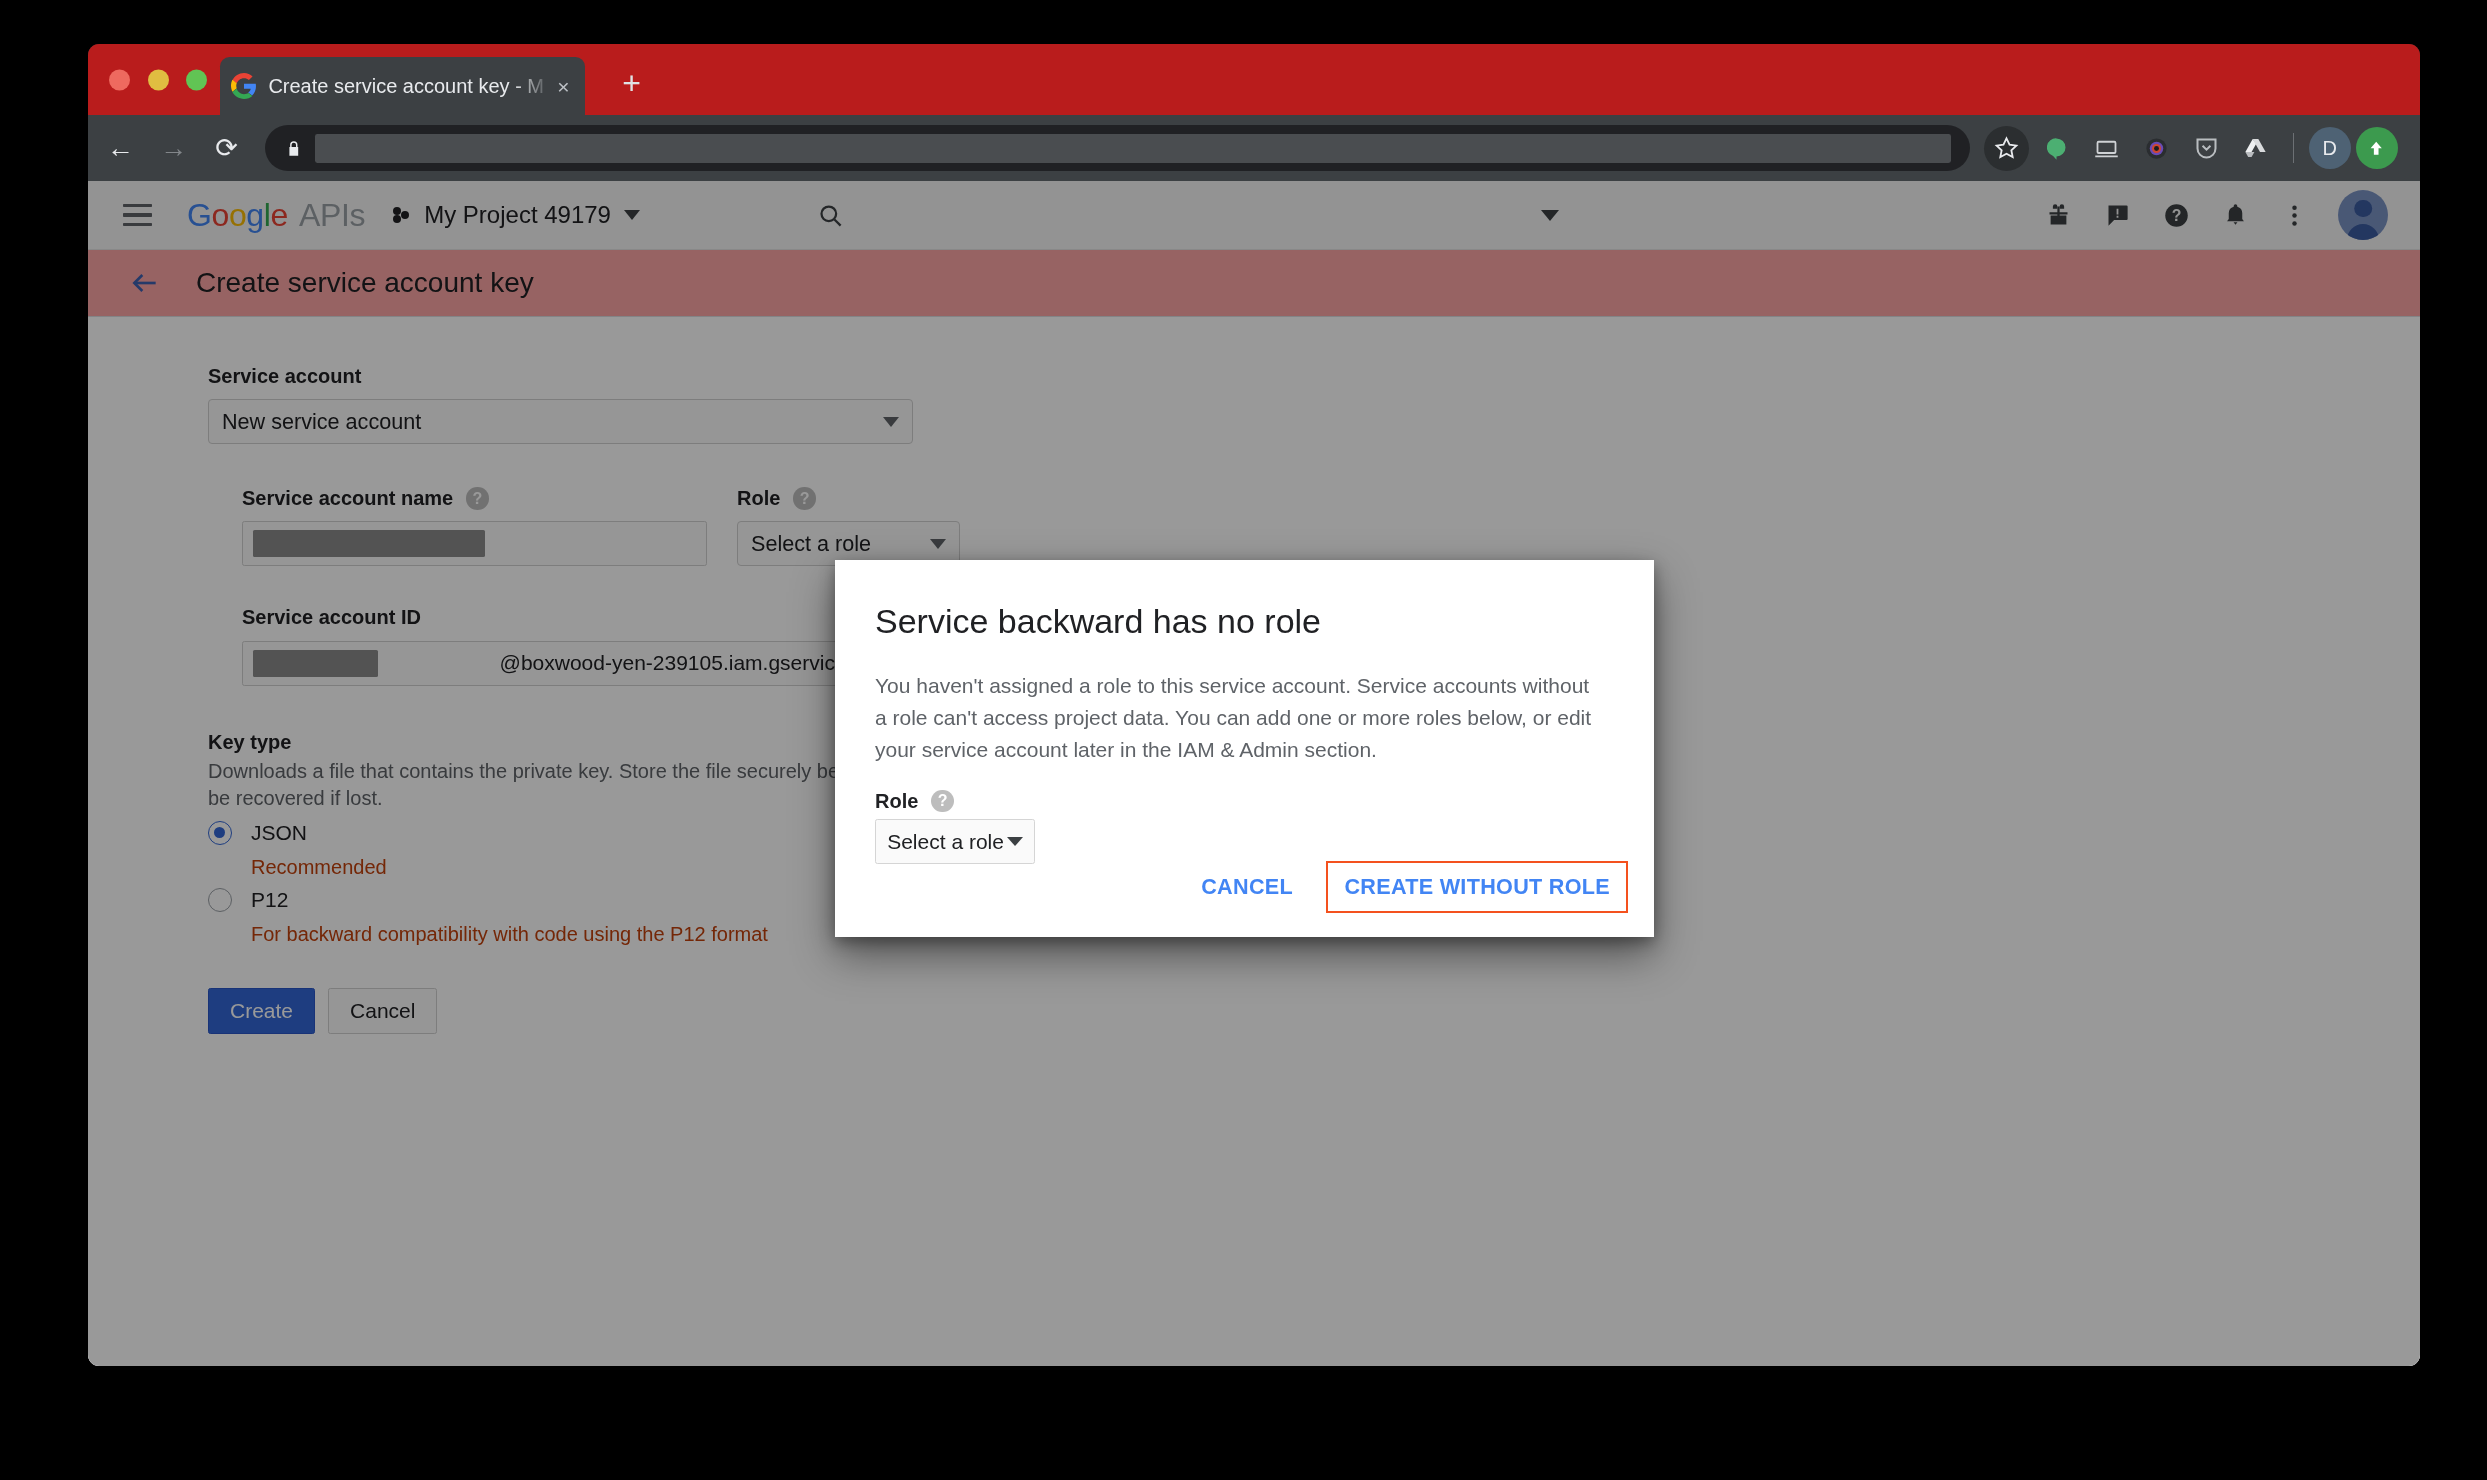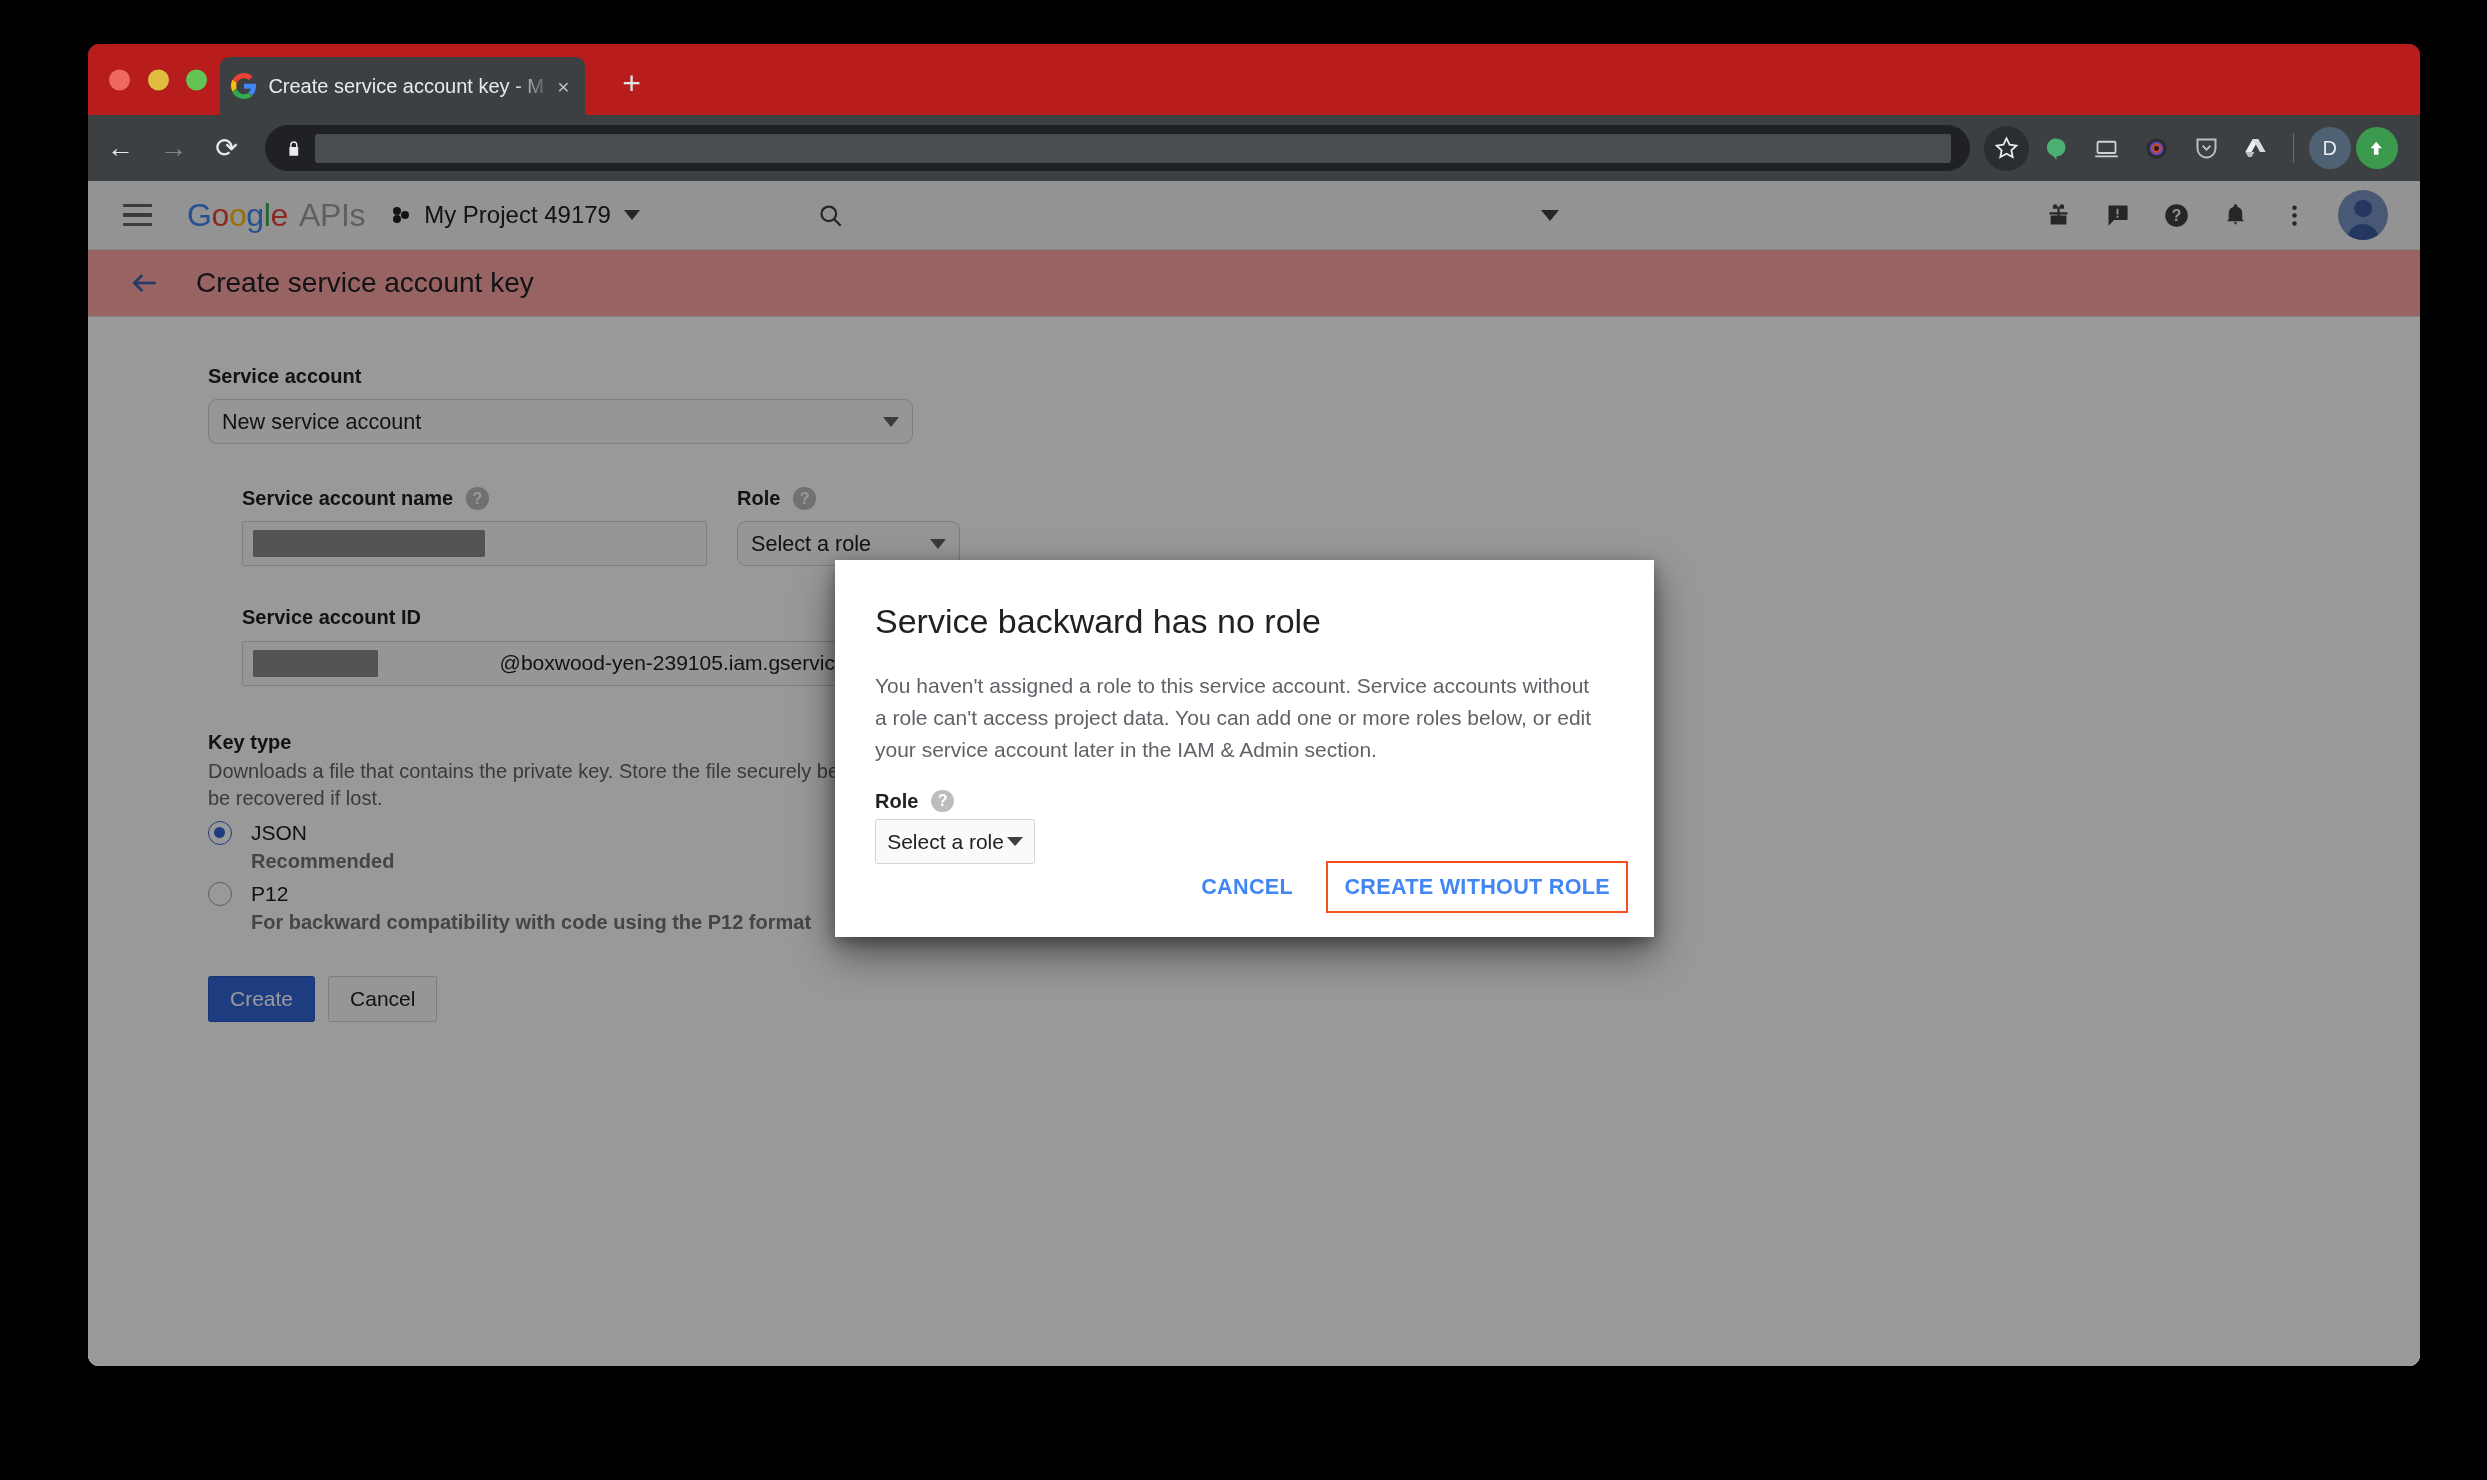--- a/index.html
+++ b/index.html
@@ -298,21 +298,21 @@
     display: inline-flex; align-items: center; justify-content: center;
     width: 22.4px; height: 22.4px; border-radius: 50%;
     background: #bdbdbd; color: #fff;
     font-size: 16px; font-weight: bold;
     margin-left: 13px;
     cursor: pointer;
   }
   .sel-box {
     background: #fafafa;
     border: 0.8px solid #d0d0d0;
-    border-radius: 9px;
+    border-radius: 4px;
     height: 45px;
     display: flex; align-items: center;
     padding: 0 13px;
     font-size: 21.6px;
     color: #202124;
     cursor: pointer;
   }
   .sel-caret {
     margin-left: auto;
     width: 0; height: 0;
@@ -375,24 +375,23 @@
     width: 11.2px; height: 11.2px; border-radius: 50%;
     background: #3367d6;
   }
   .radio-label {
     margin-left: 19px;
     font-size: 21px;
     color: #202124;
   }
   .radio-sub {
     margin-left: 43px;
-    margin-top: 5px;
+    margin-top: 11px;
     font-size: 20px;
-    color: #737373;
-    font-weight: bold;
+    color: #c2410c;
   }
 
   #form-actions { display: flex; margin-top: 42px; gap: 13px; }
   #create-button {
     background: #3367d6;
     color: #fff;
     border: 0.8px solid #2a56c6;
     border-radius: 2.4px;
     font-size: 21px;
     padding: 9.6px 21px;

